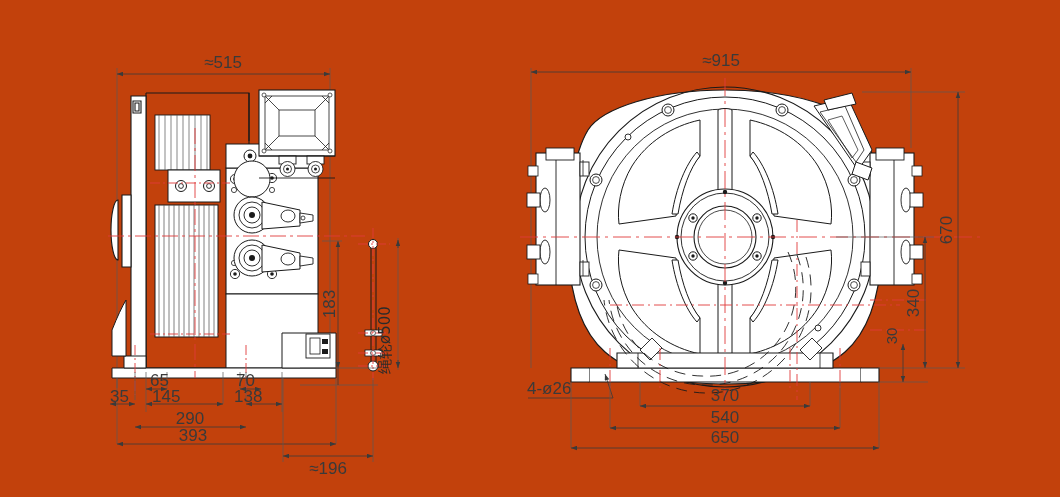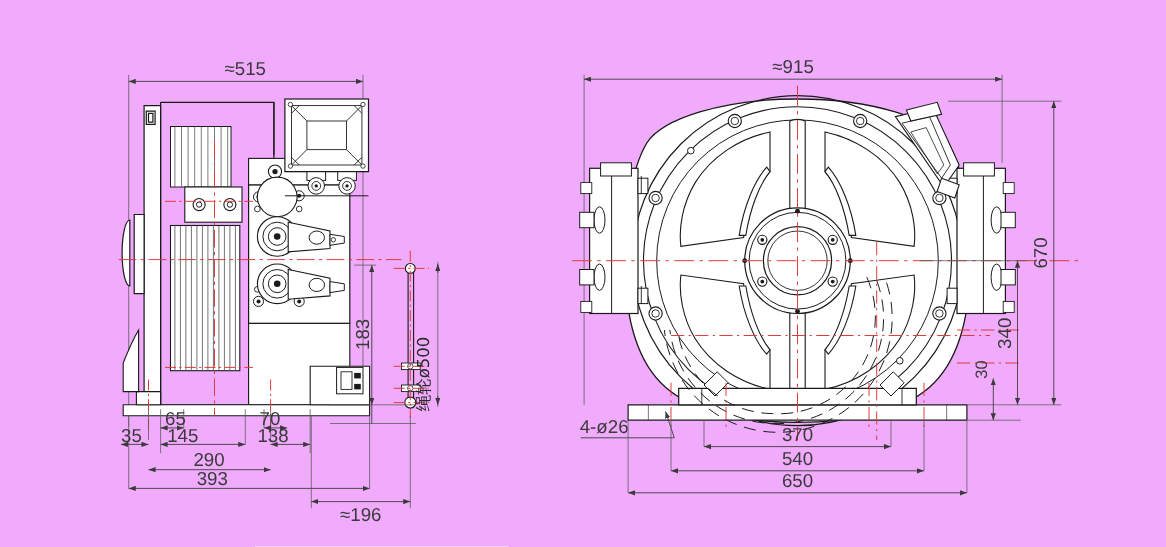--- a/index.html
+++ b/index.html
@@ -1,17 +1,17 @@
 <!DOCTYPE html>
 <html><head>
 <meta charset="utf-8">
 <style>
   html,body{margin:0;padding:0;background:#ffffff;}
   body{width:1060px;height:497px;overflow:hidden;font-family:"Liberation Sans",sans-serif;}
-  #stage{position:relative;width:1060px;height:497px;background:#f0abfc;}
+  #stage{position:relative;width:1060px;height:497px;background:#c2410c;}
   svg#dwg{position:absolute;left:0;top:0;width:1060px;height:497px;display:block;}
   .dimtxt{font-family:"Liberation Sans",sans-serif;font-size:17px;fill:#3a3a3a;}
   .dimtxt-s{font-family:"Liberation Sans",sans-serif;font-size:15px;fill:#3a3a3a;}
   .cjk{font-family:"DejaVu Sans",sans-serif;font-size:15px;fill:#2b2b2b;}
 </style>
 </head>
 <body>
 
 <div id="stage">
 <svg id="dwg" viewBox="0 0 1060 497">

